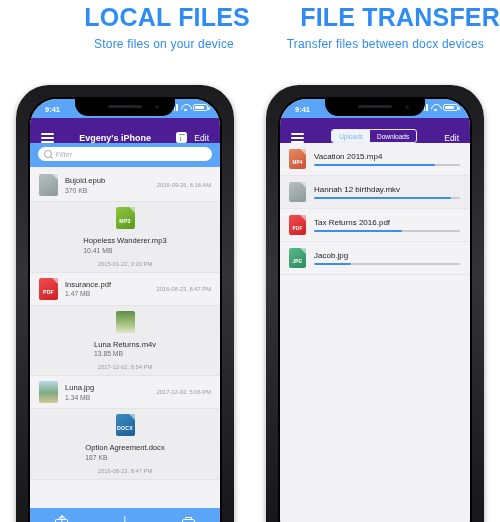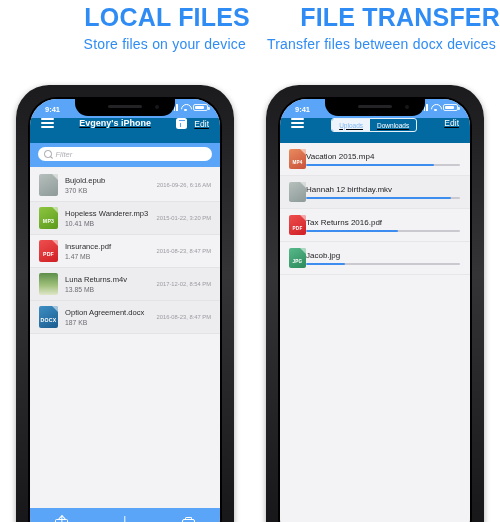--- a/index.html
+++ b/index.html
@@ -12,21 +12,21 @@
   }
   .stage{position:absolute;inset:0;display:flex;}
   .panel{position:relative;width:250px;height:522px;}
 
   
   .heading{
     position:absolute;left:0;right:0;text-align:right;
     color:#2f8cf5;font-weight:bold;letter-spacing:.2px;
   }
   .heading.title{top:3px;font-size:25px;}
-  .heading.sub{top:36px;font-size:14px;font-weight:normal;line-height:17px;padding:0 4px;}
+  .heading.sub{top:36px;font-size:12px;font-weight:normal;line-height:17px;padding:0 16px;}
 
   
   .phone{
     position:absolute;
     width:218px;height:473px;
     left:16px;top:85px;
     border-radius:33px;
     background:linear-gradient(180deg,#1b1b1d 0%,#343437 40%,#131315 100%);
     padding:12px;
     box-sizing:border-box;
@@ -94,22 +94,22 @@
     border-radius:2px;position:relative;box-sizing:border-box;padding:1px;
   }
   .batt::after{
     content:"";position:absolute;right:-2.5px;top:2px;width:1.2px;height:2.5px;
     background:rgba(255,255,255,.85);border-radius:0 1px 1px 0;
   }
   .batt span{display:block;height:100%;width:85%;background:#fff;border-radius:1px;}
 
   
   .navbar{
-    position:relative;background:#0369a1;height:25px;z-index:15;
-    display:flex;align-items:flex-start;padding:0 11px;box-sizing:border-box;text-decoration:underline;
+    position:relative;background:#4c1d95;height:25px;z-index:15;
+    display:flex;align-items:flex-end;padding:0 11px;box-sizing:border-box;
   }
   .hamburger{width:13px;height:10px;display:flex;flex-direction:column;justify-content:space-between;cursor:pointer;}
   .hamburger i{display:block;height:1.8px;background:#fff;border-radius:1px;}
   .nav-title{
     flex:1;text-align:center;color:#fff;font-size:9px;font-weight:bold;
     white-space:nowrap;overflow:hidden;
   }
   .nav-right{display:flex;align-items:center;gap:7px;}
   .nav-icon-btn{
     width:11px;height:11px;border-radius:2.5px;background:#fff;
@@ -152,23 +152,23 @@
 
   
   .list{background:#f3f3f5;position:absolute;left:0;right:0;bottom:0;overflow:hidden;}
   .list.left{top:70px;bottom:36px;}
   .list.right{top:44px;bottom:0;}
   .row{
     display:flex;align-items:center;gap:7px;
     padding:5px 9px;border-bottom:1px solid #e3e3e6;
     background:#f3f3f5;
   }
-  .row.alt{background:#ededf0;}
+  .row.alt{background:#ededf0;flex-direction:column;}
   .row-r{
-    display:flex;align-items:center;gap:0;
+    display:flex;align-items:center;gap:8px;
     padding:6px 10px 6px 9px;border-bottom:1px solid #e6e6e9;
     background:#f3f3f5;
   }
   .row-r.alt{background:#eeeef1;}
 
   
   .ficon{
     width:19px;height:22px;flex:none;position:relative;border-radius:2px;
     display:flex;align-items:flex-end;justify-content:center;
     font-size:5.2px;font-weight:bold;color:#fff;letter-spacing:.2px;
@@ -312,20 +312,28 @@
               <div class="fdate">2016-08-23, 8:47 PM</div>
             </div>
             <div class="row alt">
               <div class="ficon thumb-video"></div>
               <div class="fmeta">
                 <div class="fname">Luna Returns.m4v</div>
                 <div class="fsize">13.85 MB</div>
               </div>
               <div class="fdate">2017-12-02, 8:54 PM</div>
             </div>
+            <div class="row">
+              <div class="ficon thumb-photo"></div>
+              <div class="fmeta">
+                <div class="fname">Luna.jpg</div>
+                <div class="fsize">1.34 MB</div>
+              </div>
+              <div class="fdate">2017-12-02, 5:06 PM</div>
+            </div>
             <div class="row alt">
               <div class="ficon docx">DOCX</div>
               <div class="fmeta">
                 <div class="fname">Option Agreement.docx</div>
                 <div class="fsize">187 KB</div>
               </div>
               <div class="fdate">2016-08-23, 8:47 PM</div>
             </div>
           </div>
 

